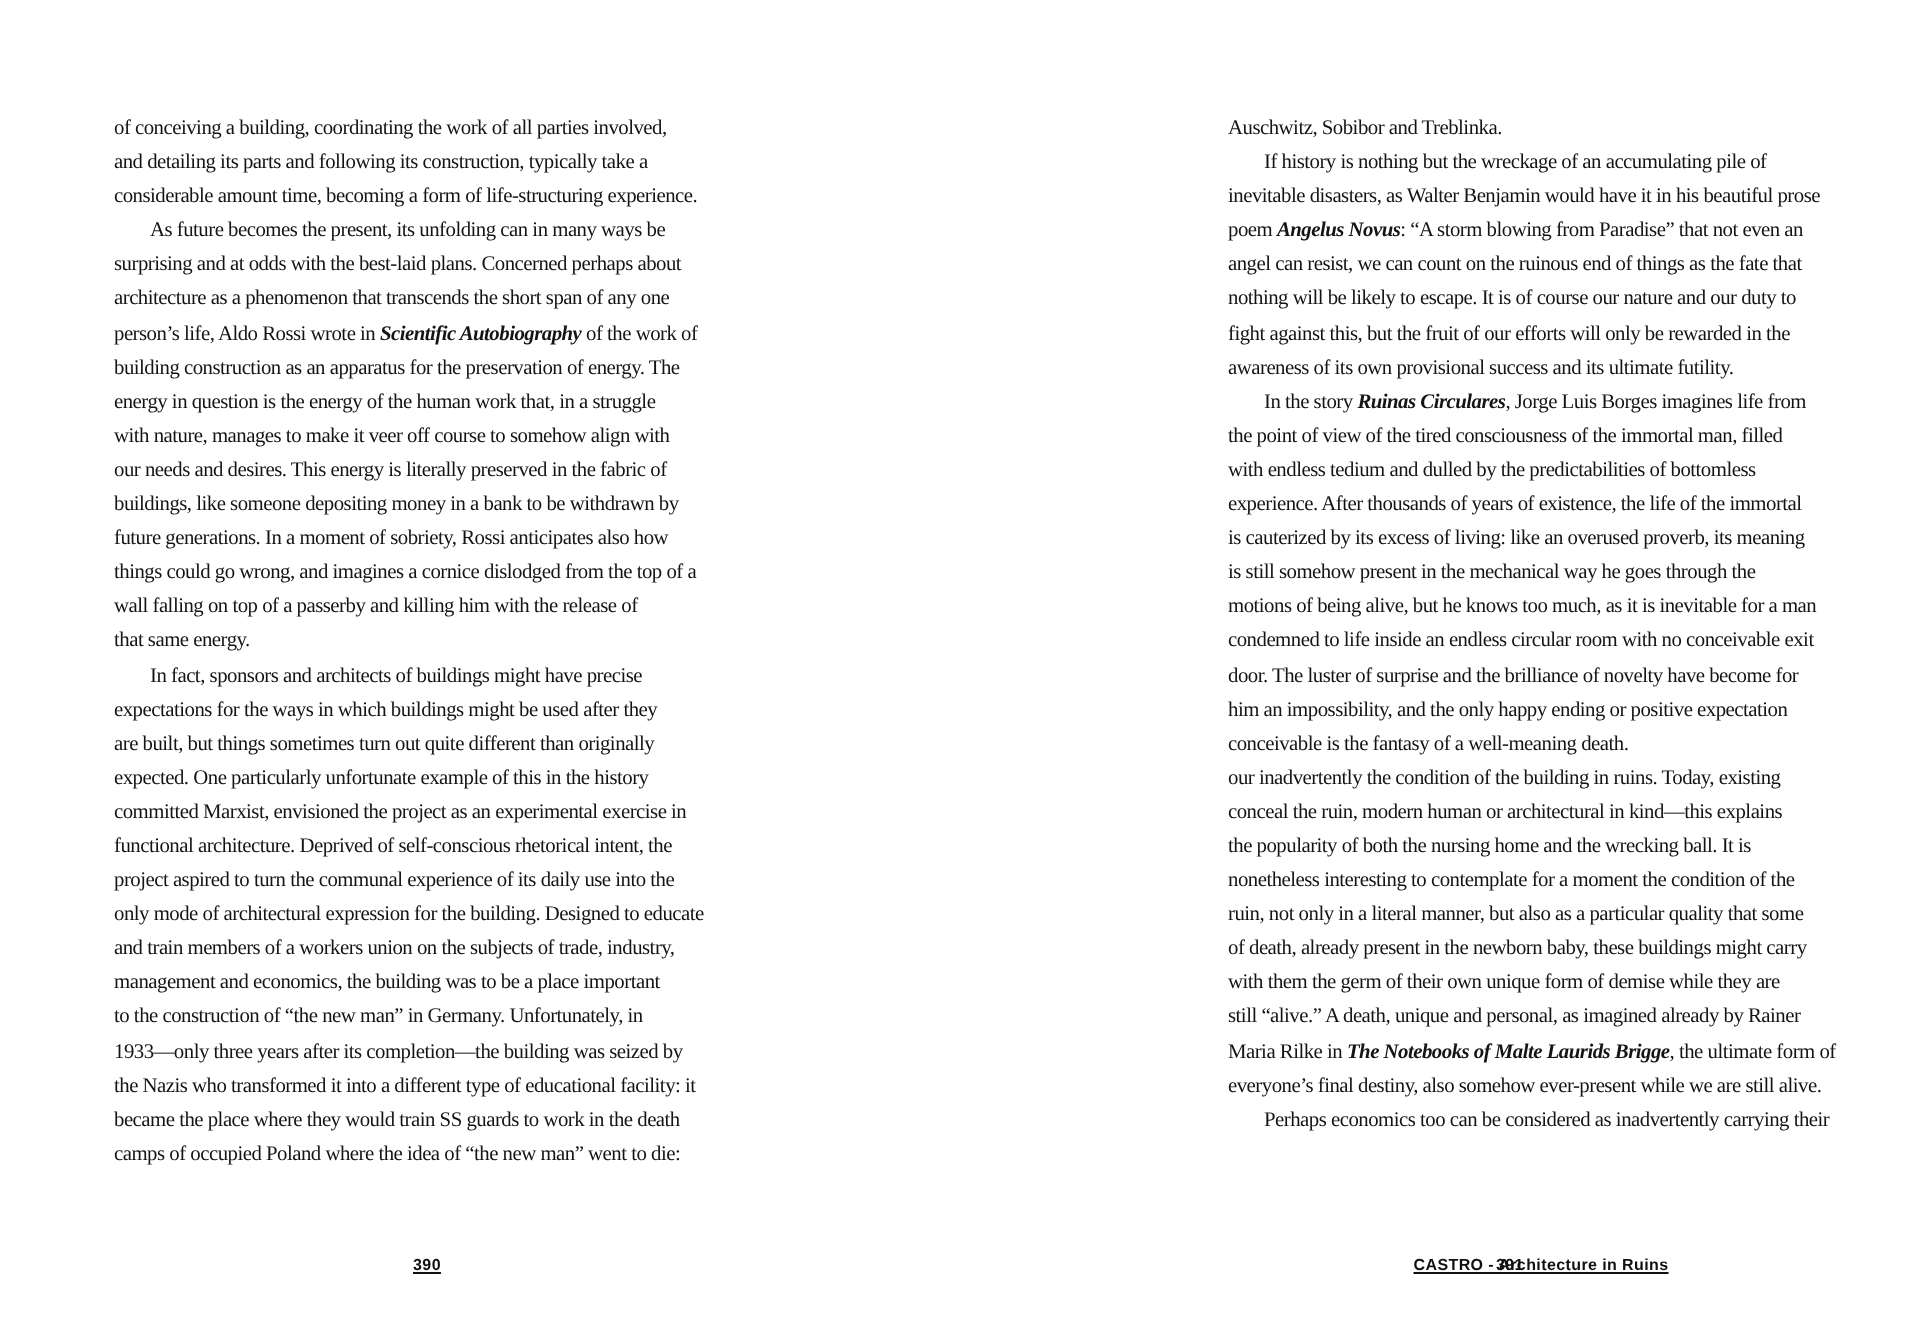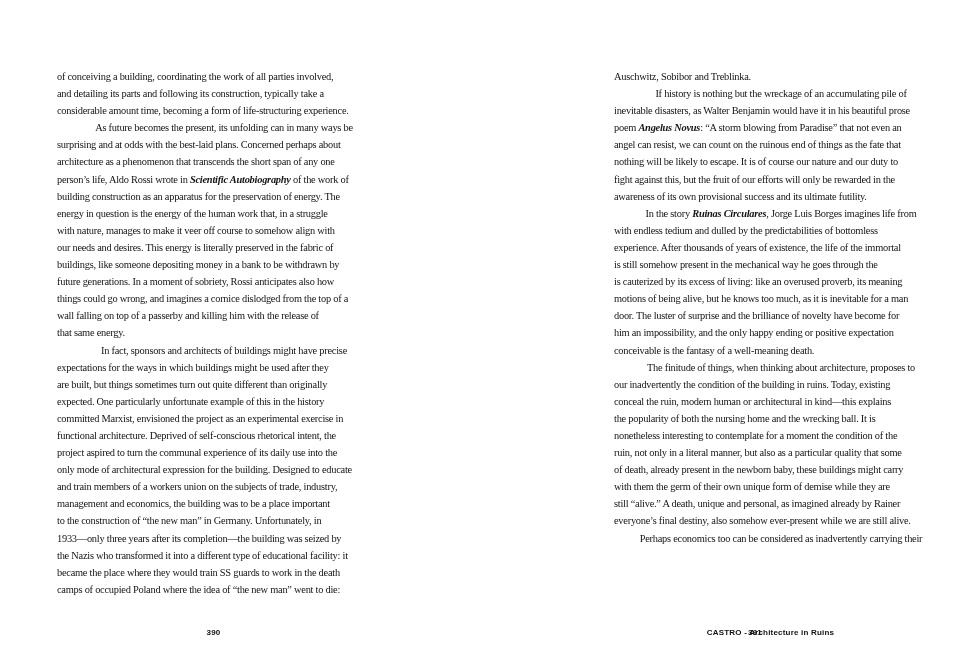--- a/index.html
+++ b/index.html
@@ -11,46 +11,47 @@
     position: relative;
     width: 964px;
     height: 666px;
     background: #ffffff;
     overflow: hidden;
     font-family: "Liberation Serif", serif;
     color: #141414;
   }
   .text-column {
     position: absolute;
-    top: 68px;
+    top: 56px;
     width: 316px;
   }
   .col-left  { left: 57px; }
   .col-right { left: 614px; }
   .line {
     height: 17.1px;
     line-height: 17.1px;
     font-size: 10.4px;
     letter-spacing: -0.25px;
     white-space: nowrap;
     overflow: visible;
   }
-  .line.ind { padding-left: 18px; text-align: center; }
+  .line.ind { padding-left: 18px; }
   .it {
     font-style: italic;
     font-weight: 600;
   }
   .folio {
     position: absolute;
     top: 628px;
     font-family: "Liberation Sans", sans-serif;
     font-size: 8px;
     font-weight: 700;
     color: #111111;
     letter-spacing: 0.2px;
+    text-decoration: underline;
   }
   .folio-left {
     left: 57px;
     width: 313px;
     text-align: center;
   }
   .folio-right-num {
     left: 748px;
   }
   .running-footer {
@@ -101,37 +102,39 @@
   <div class="text-column col-right">
       <div class="line"><span>Auschwitz, Sobibor and Treblinka.</span></div>
       <div class="line ind"><span>If history is nothing but the wreckage of an accumulating pile of</span></div>
       <div class="line"><span>inevitable disasters, as Walter Benjamin would have it in his beautiful prose</span></div>
       <div class="line"><span>poem </span><span class="it">Angelus Novus</span><span>: “A storm blowing from Paradise” that not even an</span></div>
       <div class="line"><span>angel can resist, we can count on the ruinous end of things as the fate that</span></div>
       <div class="line"><span>nothing will be likely to escape. It is of course our nature and our duty to</span></div>
       <div class="line"><span>fight against this, but the fruit of our efforts will only be rewarded in the</span></div>
       <div class="line"><span>awareness of its own provisional success and its ultimate futility.</span></div>
       <div class="line ind"><span>In the story </span><span class="it">Ruinas Circulares</span><span>, Jorge Luis Borges imagines life from</span></div>
+      <div class="line"><span>the point of view of the tired consciousness of the immortal man, filled</span></div>
       <div class="line"><span>with endless tedium and dulled by the predictabilities of bottomless</span></div>
       <div class="line"><span>experience. After thousands of years of existence, the life of the immortal</span></div>
+      <div class="line"><span>is cauterized by its excess of living: like an overused proverb, its meaning</span></div>
       <div class="line"><span>is still somehow present in the mechanical way he goes through the</span></div>
-      <div class="line"><span>is cauterized by its excess of living: like an overused proverb, its meaning</span></div>
       <div class="line"><span>motions of being alive, but he knows too much, as it is inevitable for a man</span></div>
+      <div class="line"><span>condemned to life inside an endless circular room with no conceivable exit</span></div>
       <div class="line"><span>door. The luster of surprise and the brilliance of novelty have become for</span></div>
       <div class="line"><span>him an impossibility, and the only happy ending or positive expectation</span></div>
       <div class="line"><span>conceivable is the fantasy of a well-meaning death.</span></div>
-      <div class="line ind"><span>The finitude of things, when thinking about architecture, proposes to</span></div>
       <div class="line"><span>our inadvertently the condition of the building in ruins. Today, existing</span></div>
       <div class="line"><span>conceal the ruin, modern human or architectural in kind—this explains</span></div>
       <div class="line"><span>the popularity of both the nursing home and the wrecking ball. It is</span></div>
       <div class="line"><span>nonetheless interesting to contemplate for a moment the condition of the</span></div>
       <div class="line"><span>ruin, not only in a literal manner, but also as a particular quality that some</span></div>
       <div class="line"><span>of death, already present in the newborn baby, these buildings might carry</span></div>
       <div class="line"><span>with them the germ of their own unique form of demise while they are</span></div>
       <div class="line"><span>still “alive.” A death, unique and personal, as imagined already by Rainer</span></div>
+      <div class="line"><span>Maria Rilke in </span><span class="it">The Notebooks of Malte Laurids Brigge</span><span>, the ultimate form of</span></div>
       <div class="line"><span>everyone’s final destiny, also somehow ever-present while we are still alive.</span></div>
       <div class="line ind"><span>Perhaps economics too can be considered as inadvertently carrying their</span></div>
     </div>
 
   <div class="folio folio-left">390</div>
 
   <div class="folio folio-right-num">391</div>
 
   <div class="folio running-footer">CASTRO - Architecture in Ruins</div>
 

